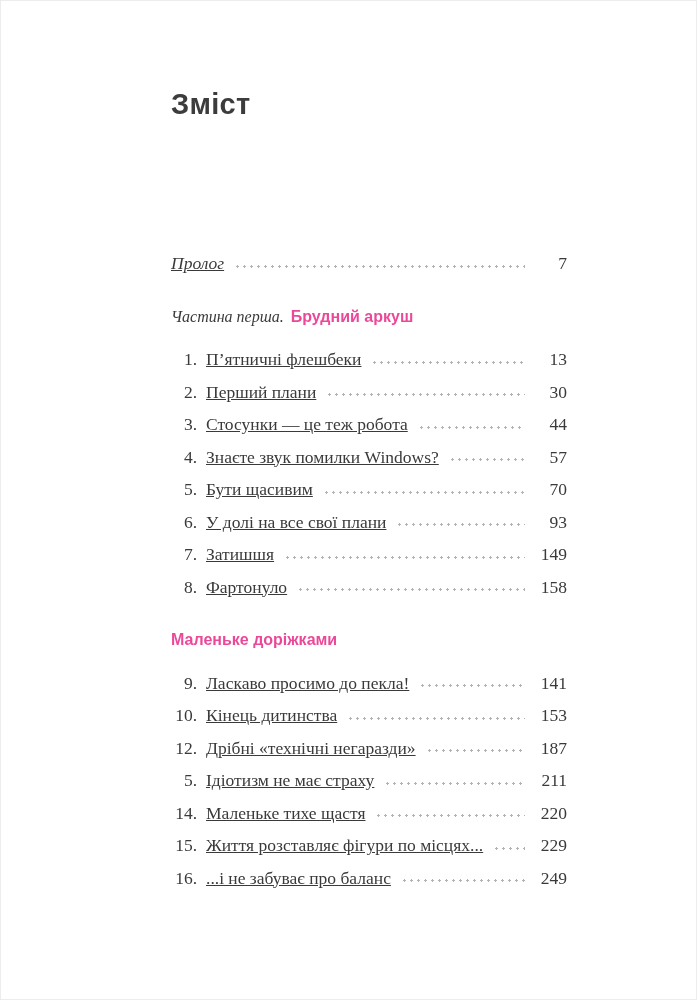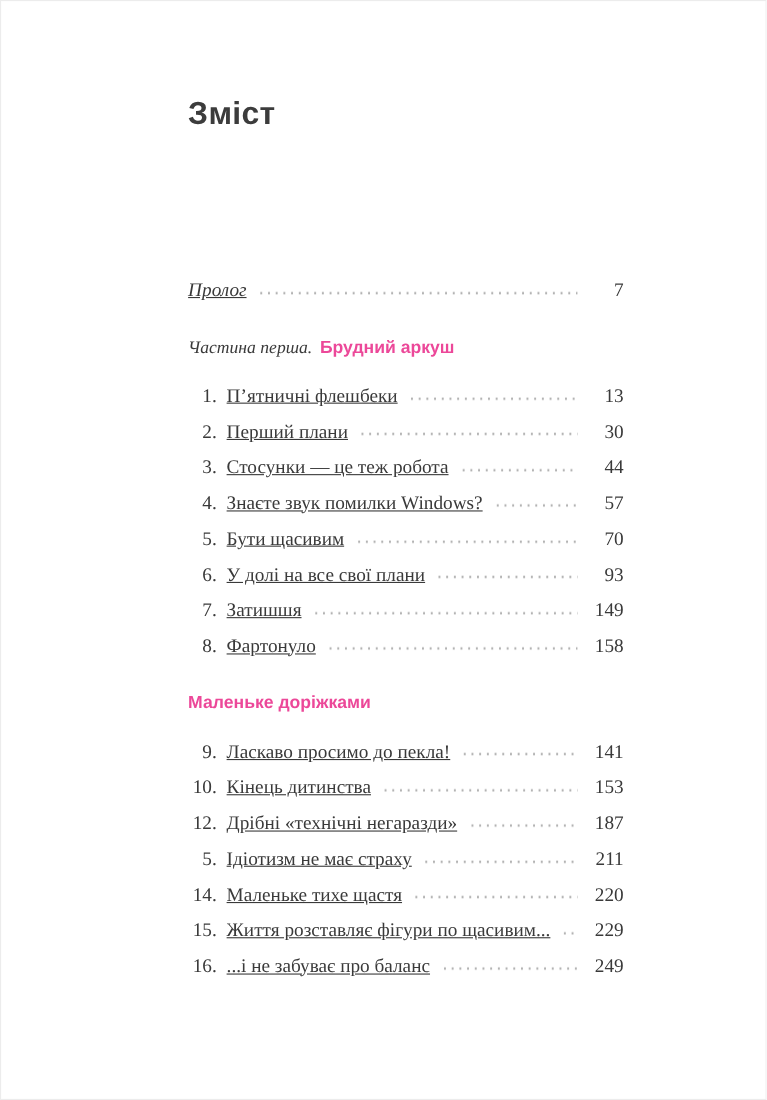--- a/index.html
+++ b/index.html
@@ -175,21 +175,21 @@
           <span class="pagenum">211</span>
         </div>
         <div class="row">
           <span class="num">14.</span>
           <span class="label">Маленьке тихе щастя</span>
           <span class="leader"></span>
           <span class="pagenum">220</span>
         </div>
         <div class="row">
           <span class="num">15.</span>
-          <span class="label">Життя розставляє фігури по щасивим...</span>
+          <span class="label">Життя розставляє фігури по місцях...</span>
           <span class="leader"></span>
           <span class="pagenum">229</span>
         </div>
         <div class="row">
           <span class="num">16.</span>
           <span class="label">...і не забуває про баланс</span>
           <span class="leader"></span>
           <span class="pagenum">249</span>
         </div>
       </div>

